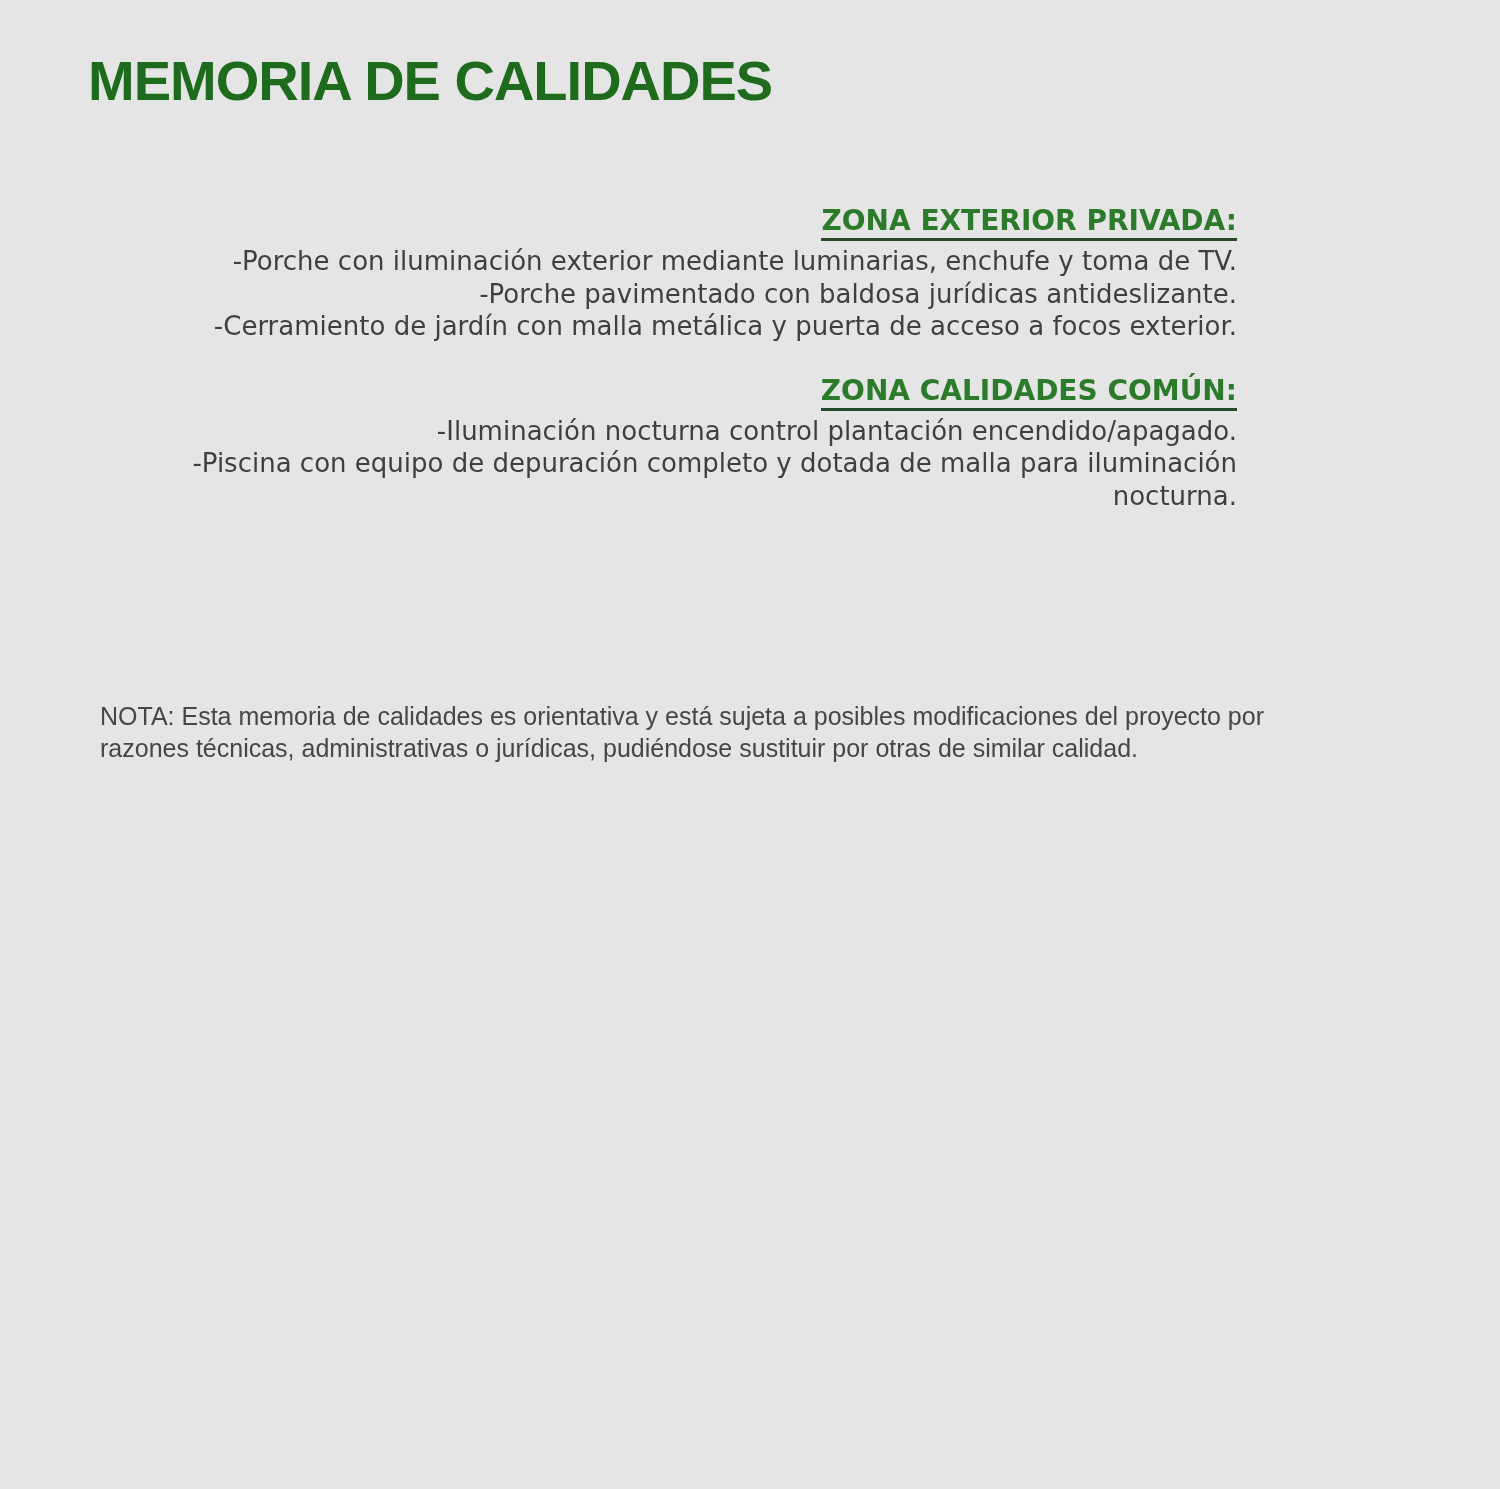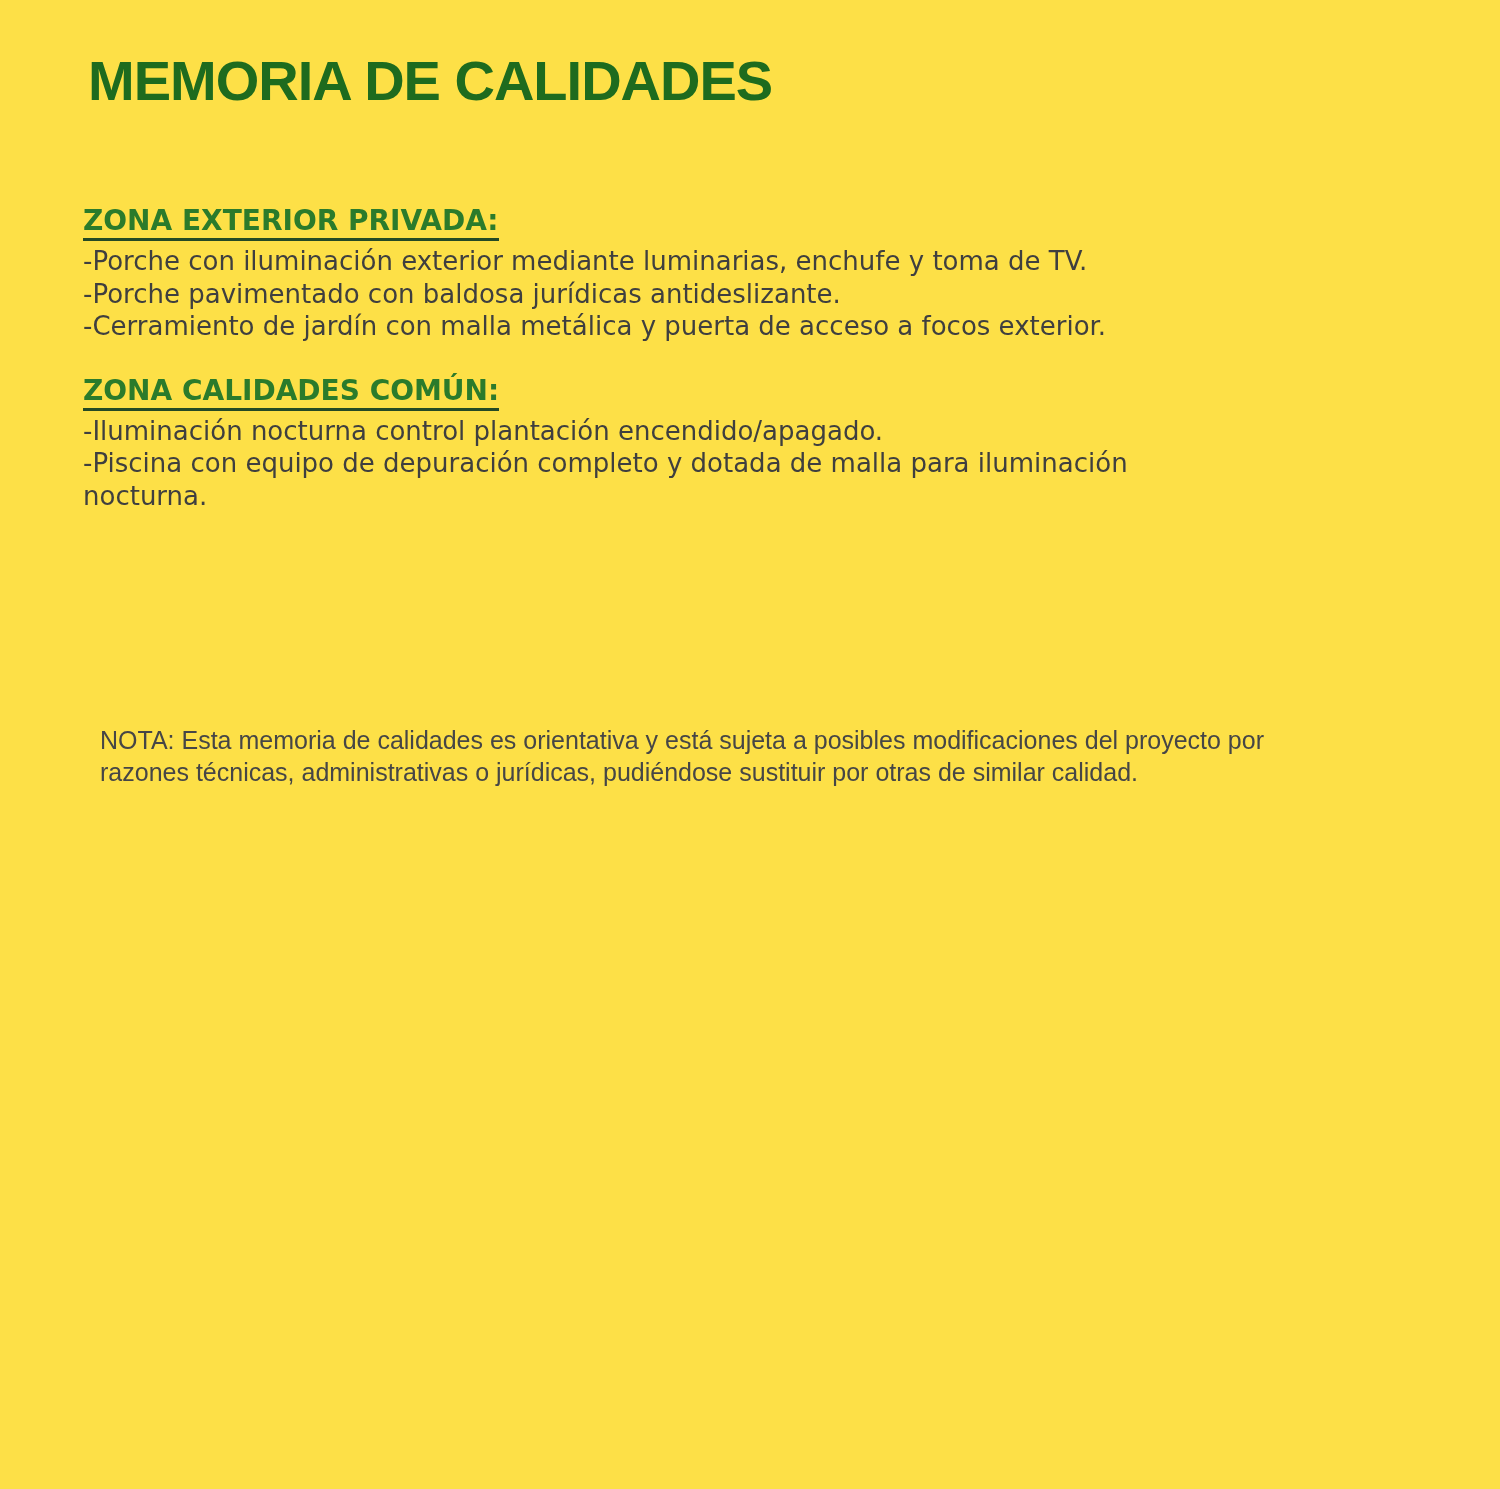--- a/index.html
+++ b/index.html
@@ -3,41 +3,42 @@
 <meta charset="utf-8">
 <style>
   html, body {
     margin: 0;
     padding: 0;
   }
   .page {
     position: relative;
     width: 1500px;
     height: 1489px;
-    background: #fde047;
+    background: #e5e5e5;
     overflow: hidden;
     font-family: "DejaVu Sans", sans-serif;
     color: #3f3f3f;
   }
   .doc-title {
     margin: 0;
     position: absolute;
     left: 88px;
     top: 48px;
     font-family: "Liberation Sans", sans-serif;
     font-size: 56px;
     font-weight: bold;
     letter-spacing: -1px;
     color: #1e6b1e;
   }
   .content {
     position: absolute;
-    left: 83px;
+    left: 67px;
     top: 204px;
     width: 1170px;
+    text-align: right;
   }
   .section {
     margin-bottom: 31px;
   }
   .section-heading {
     margin: 0 0 4px 0;
     font-size: 28px;
     font-weight: bold;
     letter-spacing: 0px;
     color: #2b7b2b;
@@ -49,21 +50,21 @@
   }
   .section p {
     margin: 0;
     font-size: 26px;
     line-height: 32.5px;
     color: #3f3f3f;
   }
   .note {
     position: absolute;
     left: 100px;
-    top: 724px;
+    top: 700px;
     width: 1215px;
     margin: 0;
     font-family: "Liberation Sans", sans-serif;
     font-size: 25px;
     line-height: 32px;
     color: #464646;
   }
 </style>
 </head>
 <body>

